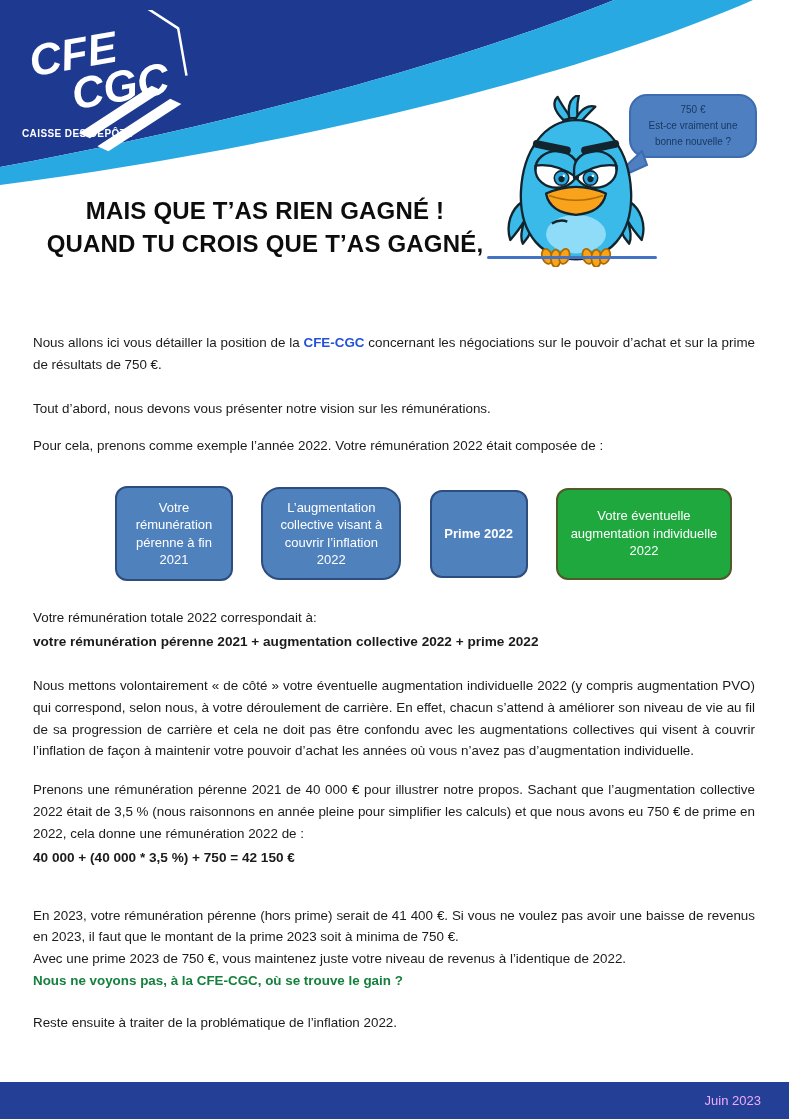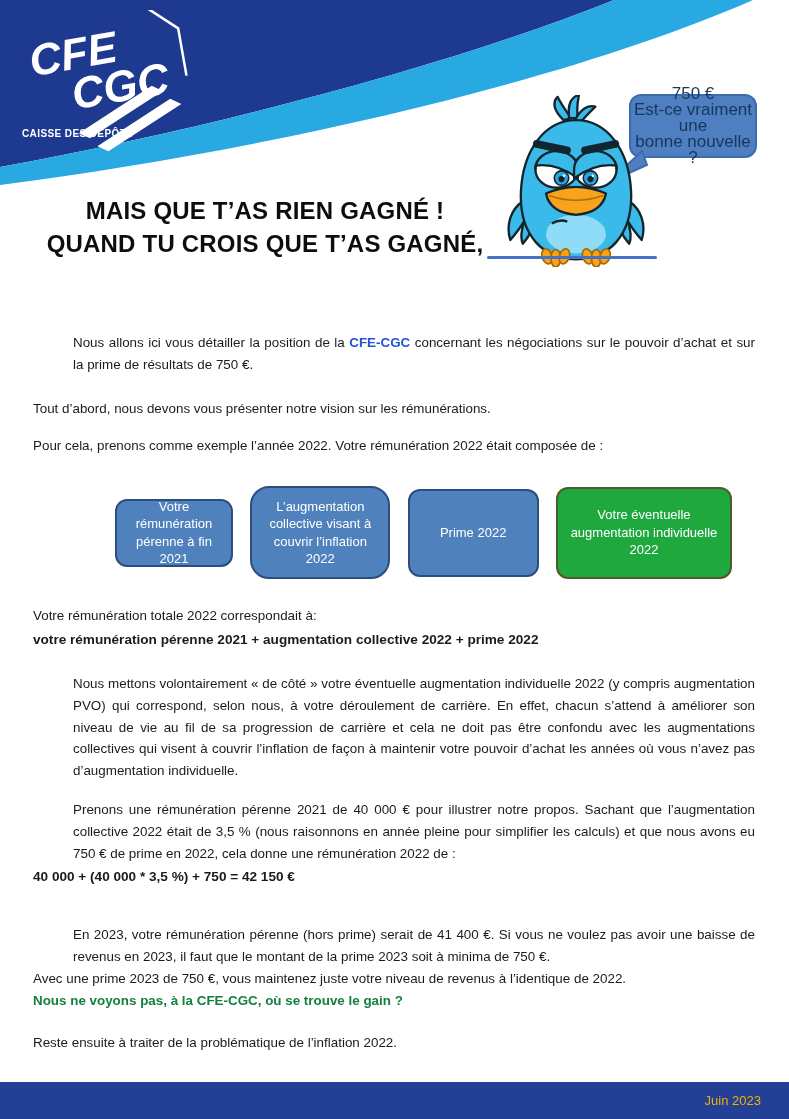--- a/index.html
+++ b/index.html
@@ -15,57 +15,57 @@
   .logo-org{
     position:absolute;top:118px;left:8px;color:#fff;font-size:10px;font-weight:bold;
     letter-spacing:.4px;white-space:nowrap;
   }
   .doc-title{
     position:absolute;left:28px;top:194px;width:474px;text-align:center;
     font-size:24px;font-weight:bold;color:#0d0d0d;letter-spacing:.2px;line-height:33px;
   }
   .speech-bubble{
     position:absolute;left:629px;top:94px;width:128px;height:64px;
-    background:#4e7fc1;border:2px solid #3d6cb0;border-radius:12px;
-    color:#17375d;font-size:17px;line-height:16px;text-align:center;
+    background:#4e7fc1;border:2px solid #3d6cb0;border-radius:18px;
+    color:#17375d;font-size:10px;line-height:16px;text-align:center;
     display:flex;flex-direction:column;justify-content:center;box-sizing:border-box;
   }
   .bubble-tail{position:absolute;left:606px;top:150px;}
   .bird{position:absolute;left:503px;top:95px;}
   .perch-line{position:absolute;left:487px;top:256px;width:170px;height:3px;background:#4472c4;border-radius:2px;}
   
   main{padding:32px 34px 0 33px;}
   main p{margin:0;font-size:13.4px;line-height:21.8px;}
-  .just{text-align:justify;margin-left:40px;}
+  .just{text-align:justify;}
   .p2{margin-top:22px;}
   .p3{margin-top:16px;}
   .brand{color:#2453d8;font-weight:bold;}
   .boxes{margin:29px 23px 0 82px;display:flex;justify-content:space-between;align-items:center;}
   .box{
     border-radius:12px;color:#fff;font-size:13px;line-height:17.5px;text-align:center;
     display:flex;align-items:center;justify-content:center;padding:6px 9px;box-sizing:border-box;
   }
   .box.blue{background:#4f81bd;border:2.5px solid #2c4d7e;}
   .box.green{background:#1fa83e;border:2.5px solid #4f5b28;}
-  .box1{width:118px;height:68px;}
+  .box1{width:118px;height:95px;}
   .box2{width:140px;height:93px;border-radius:19px;}
-  .box3{width:131px;height:88px;}
+  .box3{width:98px;height:88px;font-weight:bold;}
   .box4{width:176px;height:92px;}
   .total-intro{margin-top:26px;}
   .formula{margin-top:2px;font-weight:bold;font-size:13.6px;line-height:22px;}
   .p4{margin-top:22px;}
   .p5{margin-top:17px;}
   .block6{margin-top:36px;}
   .p6c{color:#15803d;font-weight:bold;}
   .p7{margin-top:20px;}
   
   footer{
     position:absolute;left:0;bottom:0;width:100%;height:37px;background:#233f96;
     display:flex;align-items:center;justify-content:flex-end;
-    padding-right:28px;box-sizing:border-box;color:#eab308;font-size:13px;
+    padding-right:28px;box-sizing:border-box;color:#f0abfc;font-size:13px;
   }
 </style>
 </head>
 <body>
 
 <div class="page">
 
   <div class="header-zone">
     <svg class="curves" width="789" height="190" viewBox="0 0 789 190">
       <path d="M0,0 H614 C470,58 235,124 0,167 Z" fill="#1e3a90"></path>

